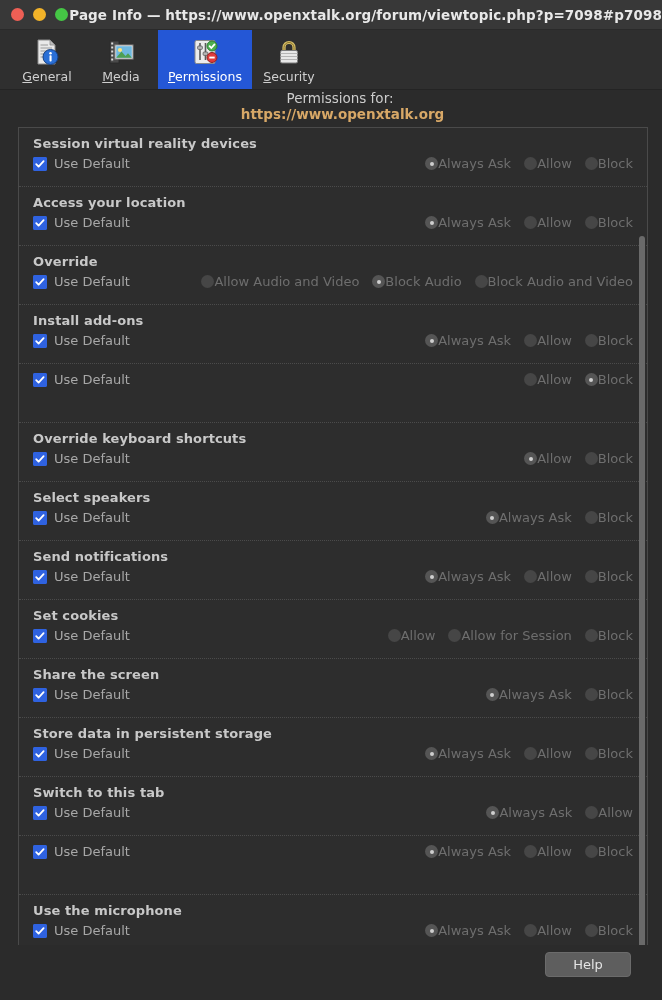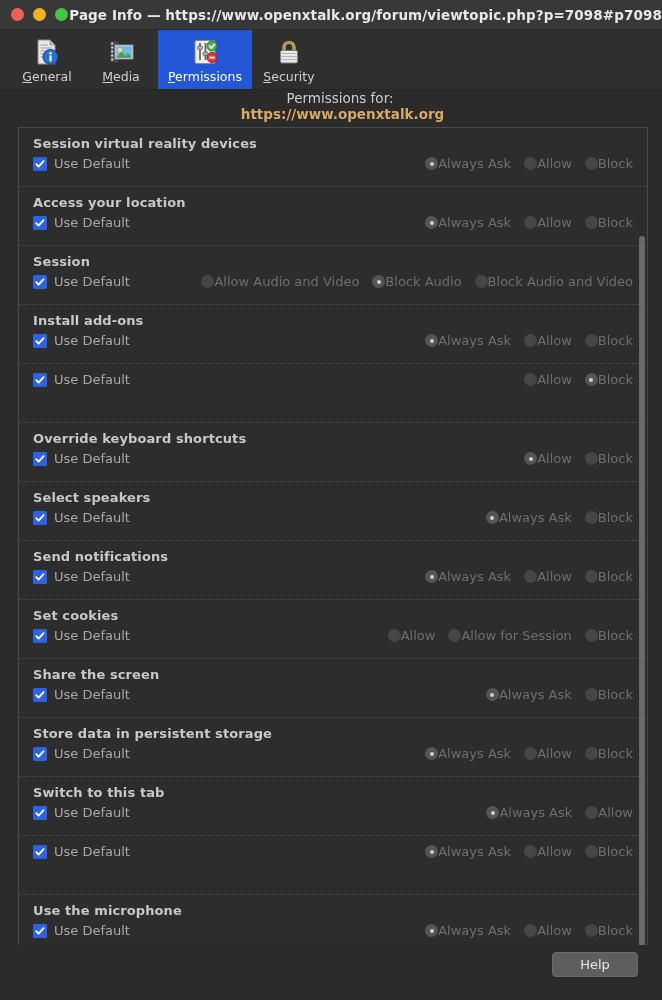--- a/index.html
+++ b/index.html
@@ -208,21 +208,21 @@
   
   #footer {
     position: absolute;
     left: 0; right: 0;
     bottom: 0;
     height: 55px;
     background: #2b2b2b;
   }
   #help-btn {
     position: absolute;
-    right: 24px;
+    right: 31px;
     top: 7px;
     width: 86px;
     height: 25px;
     background: #5e5e5e;
     border: 1px solid #6b6b6b;
     border-radius: 4px;
     color: #e4e4e4;
     font-size: 13px;
     display: flex;
     align-items: center;
@@ -375,21 +375,21 @@
               <span class="rd-label">Allow</span>
             </div>
             <div class="radio-opt">
               <span class="rd"></span>
               <span class="rd-label">Block</span>
             </div>
           </div>
         </div>
       </div>
       <div class="perm-row">
-        <div class="perm-title">Session</div>
+        <div class="perm-title">Override</div>
         <div class="perm-controls">
           <div class="usedefault">
             <span class="cb">
               <svg width="12" height="12" viewBox="0 0 12 12">
                 <path d="M2.2 6.1 L4.6 8.6 L9.6 3.1" stroke="#ffffff" stroke-width="1.8" fill="none" stroke-linecap="round" stroke-linejoin="round"></path>
               </svg>
             </span>
             <span class="cb-label">Use Default</span>
           </div>
           <div class="radios">

